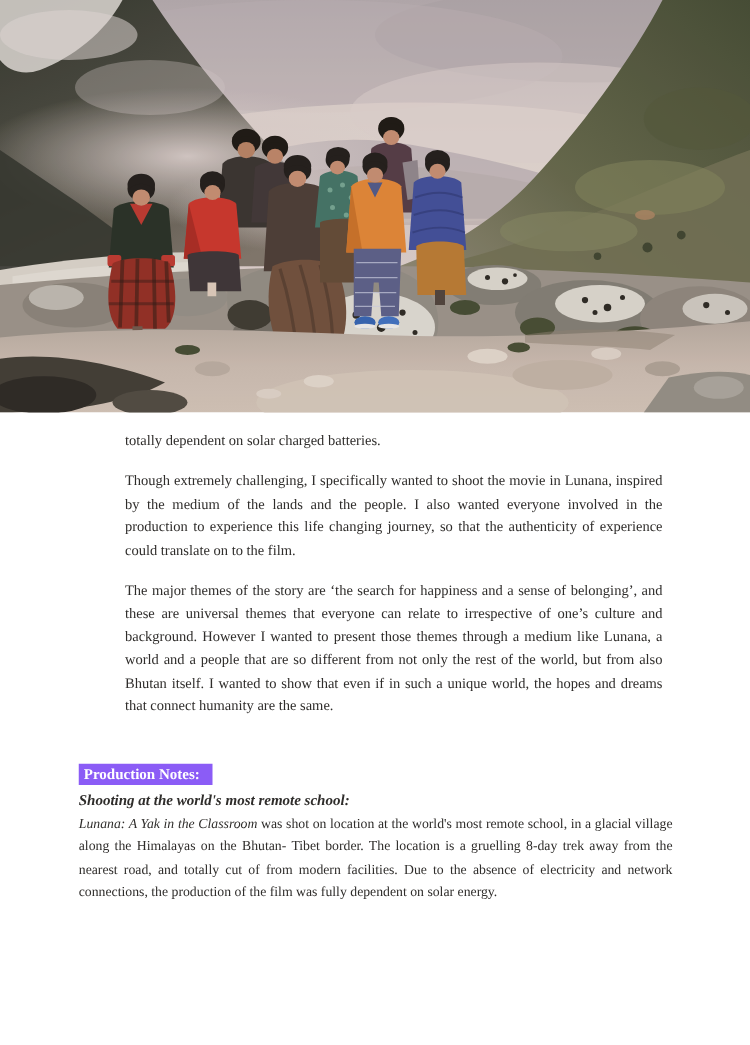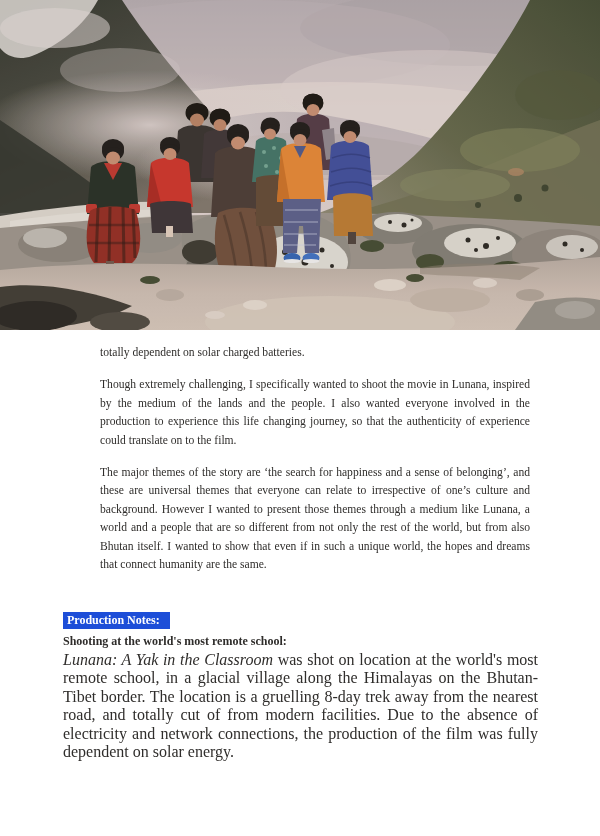--- a/index.html
+++ b/index.html
@@ -29,35 +29,36 @@
     text-align: justify;
     margin: 0 0 14px 0;
   }
   .director-section p.single-line { text-align: left; }
 
   .production-section {
     margin: 36px 62px 0 63px; 
   }
   .production-label {
     display: inline-block;
-    background: #1d4ed8;
+    background: #8b5cf6;
     color: #ffffff;
     font-weight: bold;
     font-size: 12px;
     line-height: 14px;
     padding: 1px 10px 2px 4px;
   }
   .production-subheading {
     font-weight: bold;
+    font-style: italic;
     font-size: 12px;
     line-height: 18.4px;
     margin: 3px 0 0 0;
   }
   .production-section p.body {
-    font-size: 16px;
+    font-size: 11px;
     line-height: 18.4px;
     text-align: justify;
     margin: 0;
   }
   .production-section p.body.second { margin-top: 12px; }
   .film-title { font-style: italic; }
 </style>
 </head>
 <body>
 

